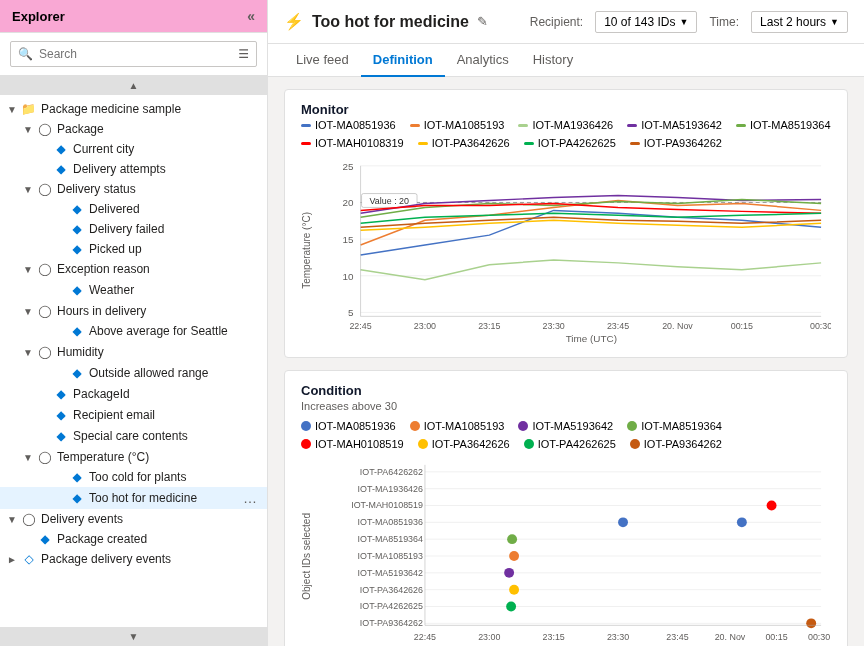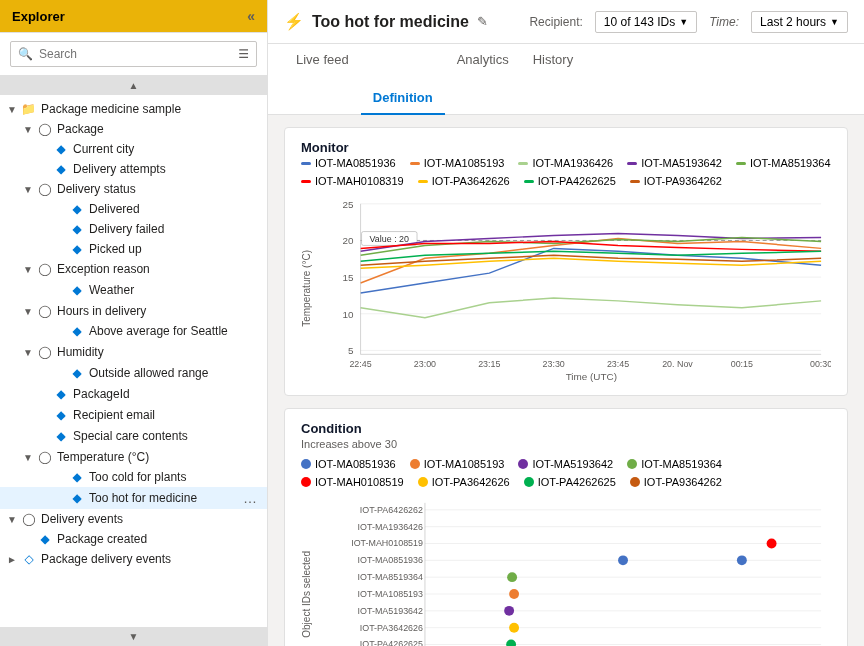--- a/index.html
+++ b/index.html
@@ -17,21 +17,21 @@
       overflow: hidden;
     }
     #sidebar-header {
       display: flex;
       align-items: center;
       justify-content: space-between;
       padding: 8px 12px;
       font-weight: 600;
       font-size: 13px;
       border-bottom: 1px solid #e0e0e0;
-      background: #eab308;
+      background: #f9a8d4;
     }
     #sidebar-search {
       padding: 8px 10px;
       border-bottom: 1px solid #e0e0e0;
       background: #fff;
       position: relative;
     }
     #sidebar-search input {
       width: 100%;
       padding: 5px 8px 5px 28px;
@@ -124,21 +124,21 @@
     #instance-value {
       background: #fff;
       border: 1px solid #c8c6c4;
       border-radius: 2px;
       padding: 3px 8px;
       cursor: pointer;
       display: flex;
       align-items: center;
       gap: 4px;
     }
-    #time-label { color: #605e5c; font-style: italic; }
+    #time-label { color: #605e5c; }
     #time-value {
       background: #fff;
       border: 1px solid #c8c6c4;
       border-radius: 2px;
       padding: 3px 8px;
       cursor: pointer;
       display: flex;
       align-items: center;
       gap: 4px;
     }
@@ -155,21 +155,20 @@
       cursor: pointer;
       font-size: 13px;
       color: #605e5c;
       border-bottom: 2px solid transparent;
       margin-bottom: -1px;
     }
     .tab.active {
       color: #0078d4;
       border-bottom: 2px solid #0078d4;
       font-weight: 600;
-      margin-top: 38px;
     }
 
     
     #main-body {
       flex: 1;
       overflow-y: auto;
       padding: 12px 16px;
       background: #f3f2f1;
       display: flex;
       flex-direction: column;

